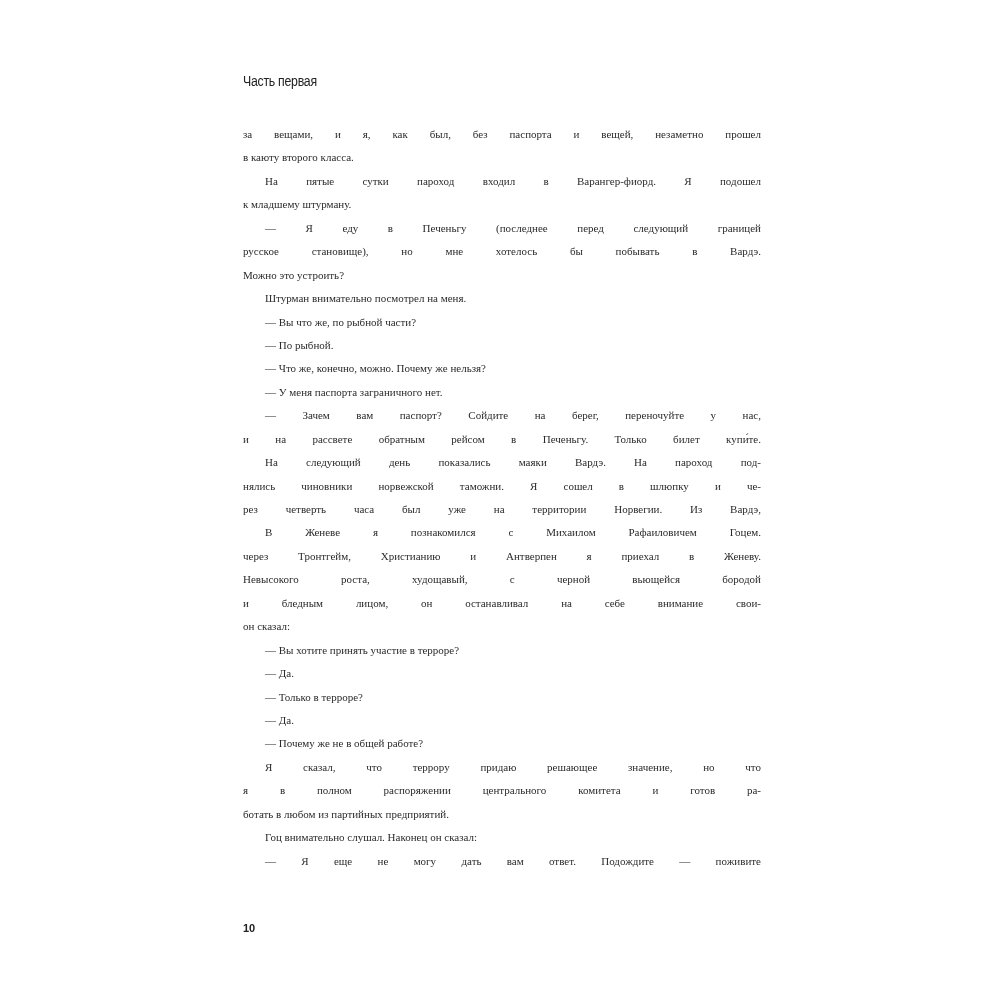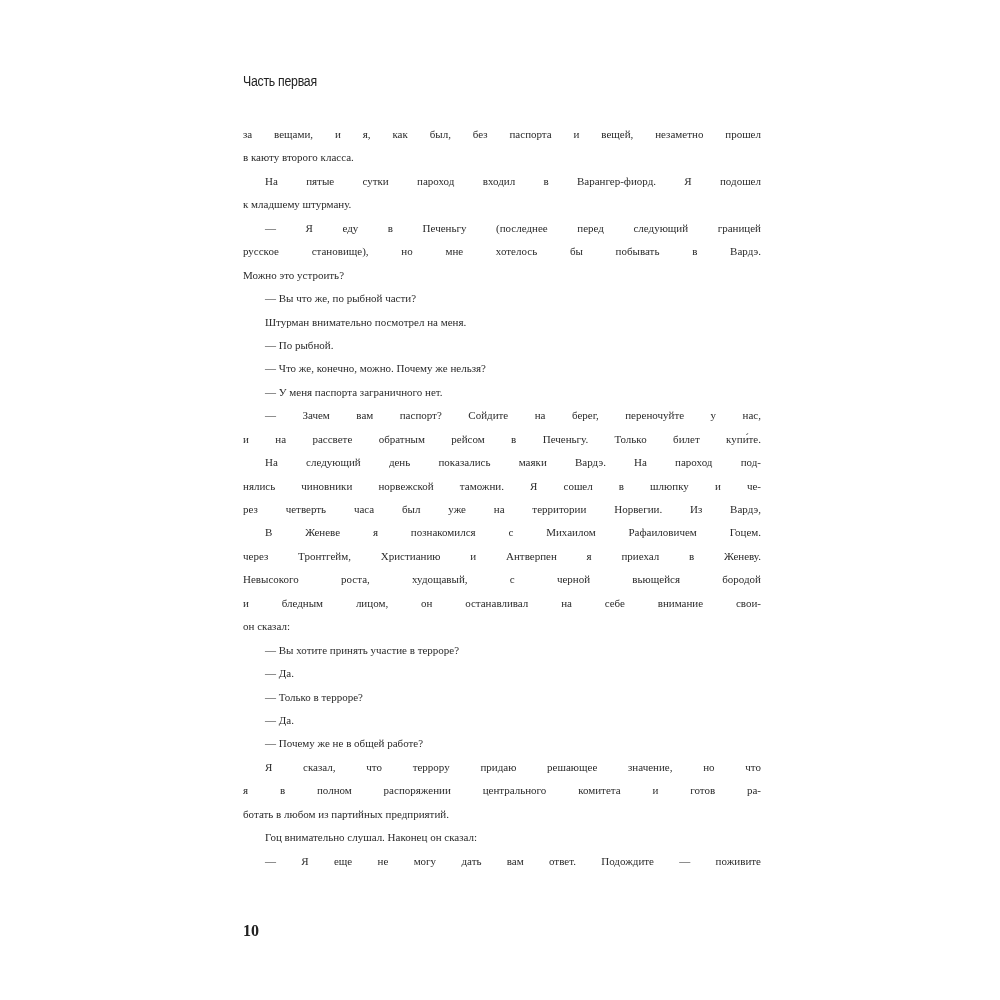--- a/index.html
+++ b/index.html
@@ -16,39 +16,39 @@
     position: absolute; left: 243px; top: 123px; width: 518px;
   }
   .line {
     height: 23.45px; line-height: 23.45px; font-size: 11px; white-space: nowrap;
     font-family: "Liberation Serif", "DejaVu Serif", serif; color: #2b2b2b;
   }
   .line.justify { text-align: justify; text-align-last: justify; }
   .line.indent { padding-left: 22px; }
   .page-number {
     position: absolute; left: 243px; top: 922px;
-    font-family: Liberation Serif, serif;
-    font-weight: bold; font-size: 16px; color: #222;
+    font-family: Liberation Sans, sans-serif;
+    font-weight: bold; font-size: 11px; color: #222;
   }
 </style>
 </head>
 <body>
 
 <div class="running-head">Часть первая</div>
 
 <div class="text-block" id="text-block">
     <div class="line justify">за вещами, и я, как был, без паспорта и вещей, незаметно прошел</div>
     <div class="line">в каюту второго класса.</div>
     <div class="line indent justify">На пятые сутки пароход входил в Варангер-фиорд. Я подошел</div>
     <div class="line">к младшему штурману.</div>
     <div class="line indent justify">— Я еду в Печеньгу (последнее перед следующий границей</div>
     <div class="line justify">русское становище), но мне хотелось бы побывать в Вардэ.</div>
     <div class="line">Можно это устроить?</div>
+    <div class="line indent">Штурман внимательно посмотрел на меня.</div>
     <div class="line indent">— Вы что же, по рыбной части?</div>
-    <div class="line indent">Штурман внимательно посмотрел на меня.</div>
     <div class="line indent">— По рыбной.</div>
     <div class="line indent">— Что же, конечно, можно. Почему же нельзя?</div>
     <div class="line indent">— У меня паспорта заграничного нет.</div>
     <div class="line indent justify">— Зачем вам паспорт? Сойдите на берег, переночуйте у нас,</div>
     <div class="line justify">и на рассвете обратным рейсом в Печеньгу. Только билет купи́те.</div>
     <div class="line indent justify">На следующий день показались маяки Вардэ. На пароход под-</div>
     <div class="line justify">нялись чиновники норвежской таможни. Я сошел в шлюпку и че-</div>
     <div class="line justify">рез четверть часа был уже на территории Норвегии. Из Вардэ,</div>
     <div class="line indent justify">В Женеве я познакомился с Михаилом Рафаиловичем Гоцем.</div>
     <div class="line justify">через Тронтгейм, Христианию и Антверпен я приехал в Женеву.</div>

